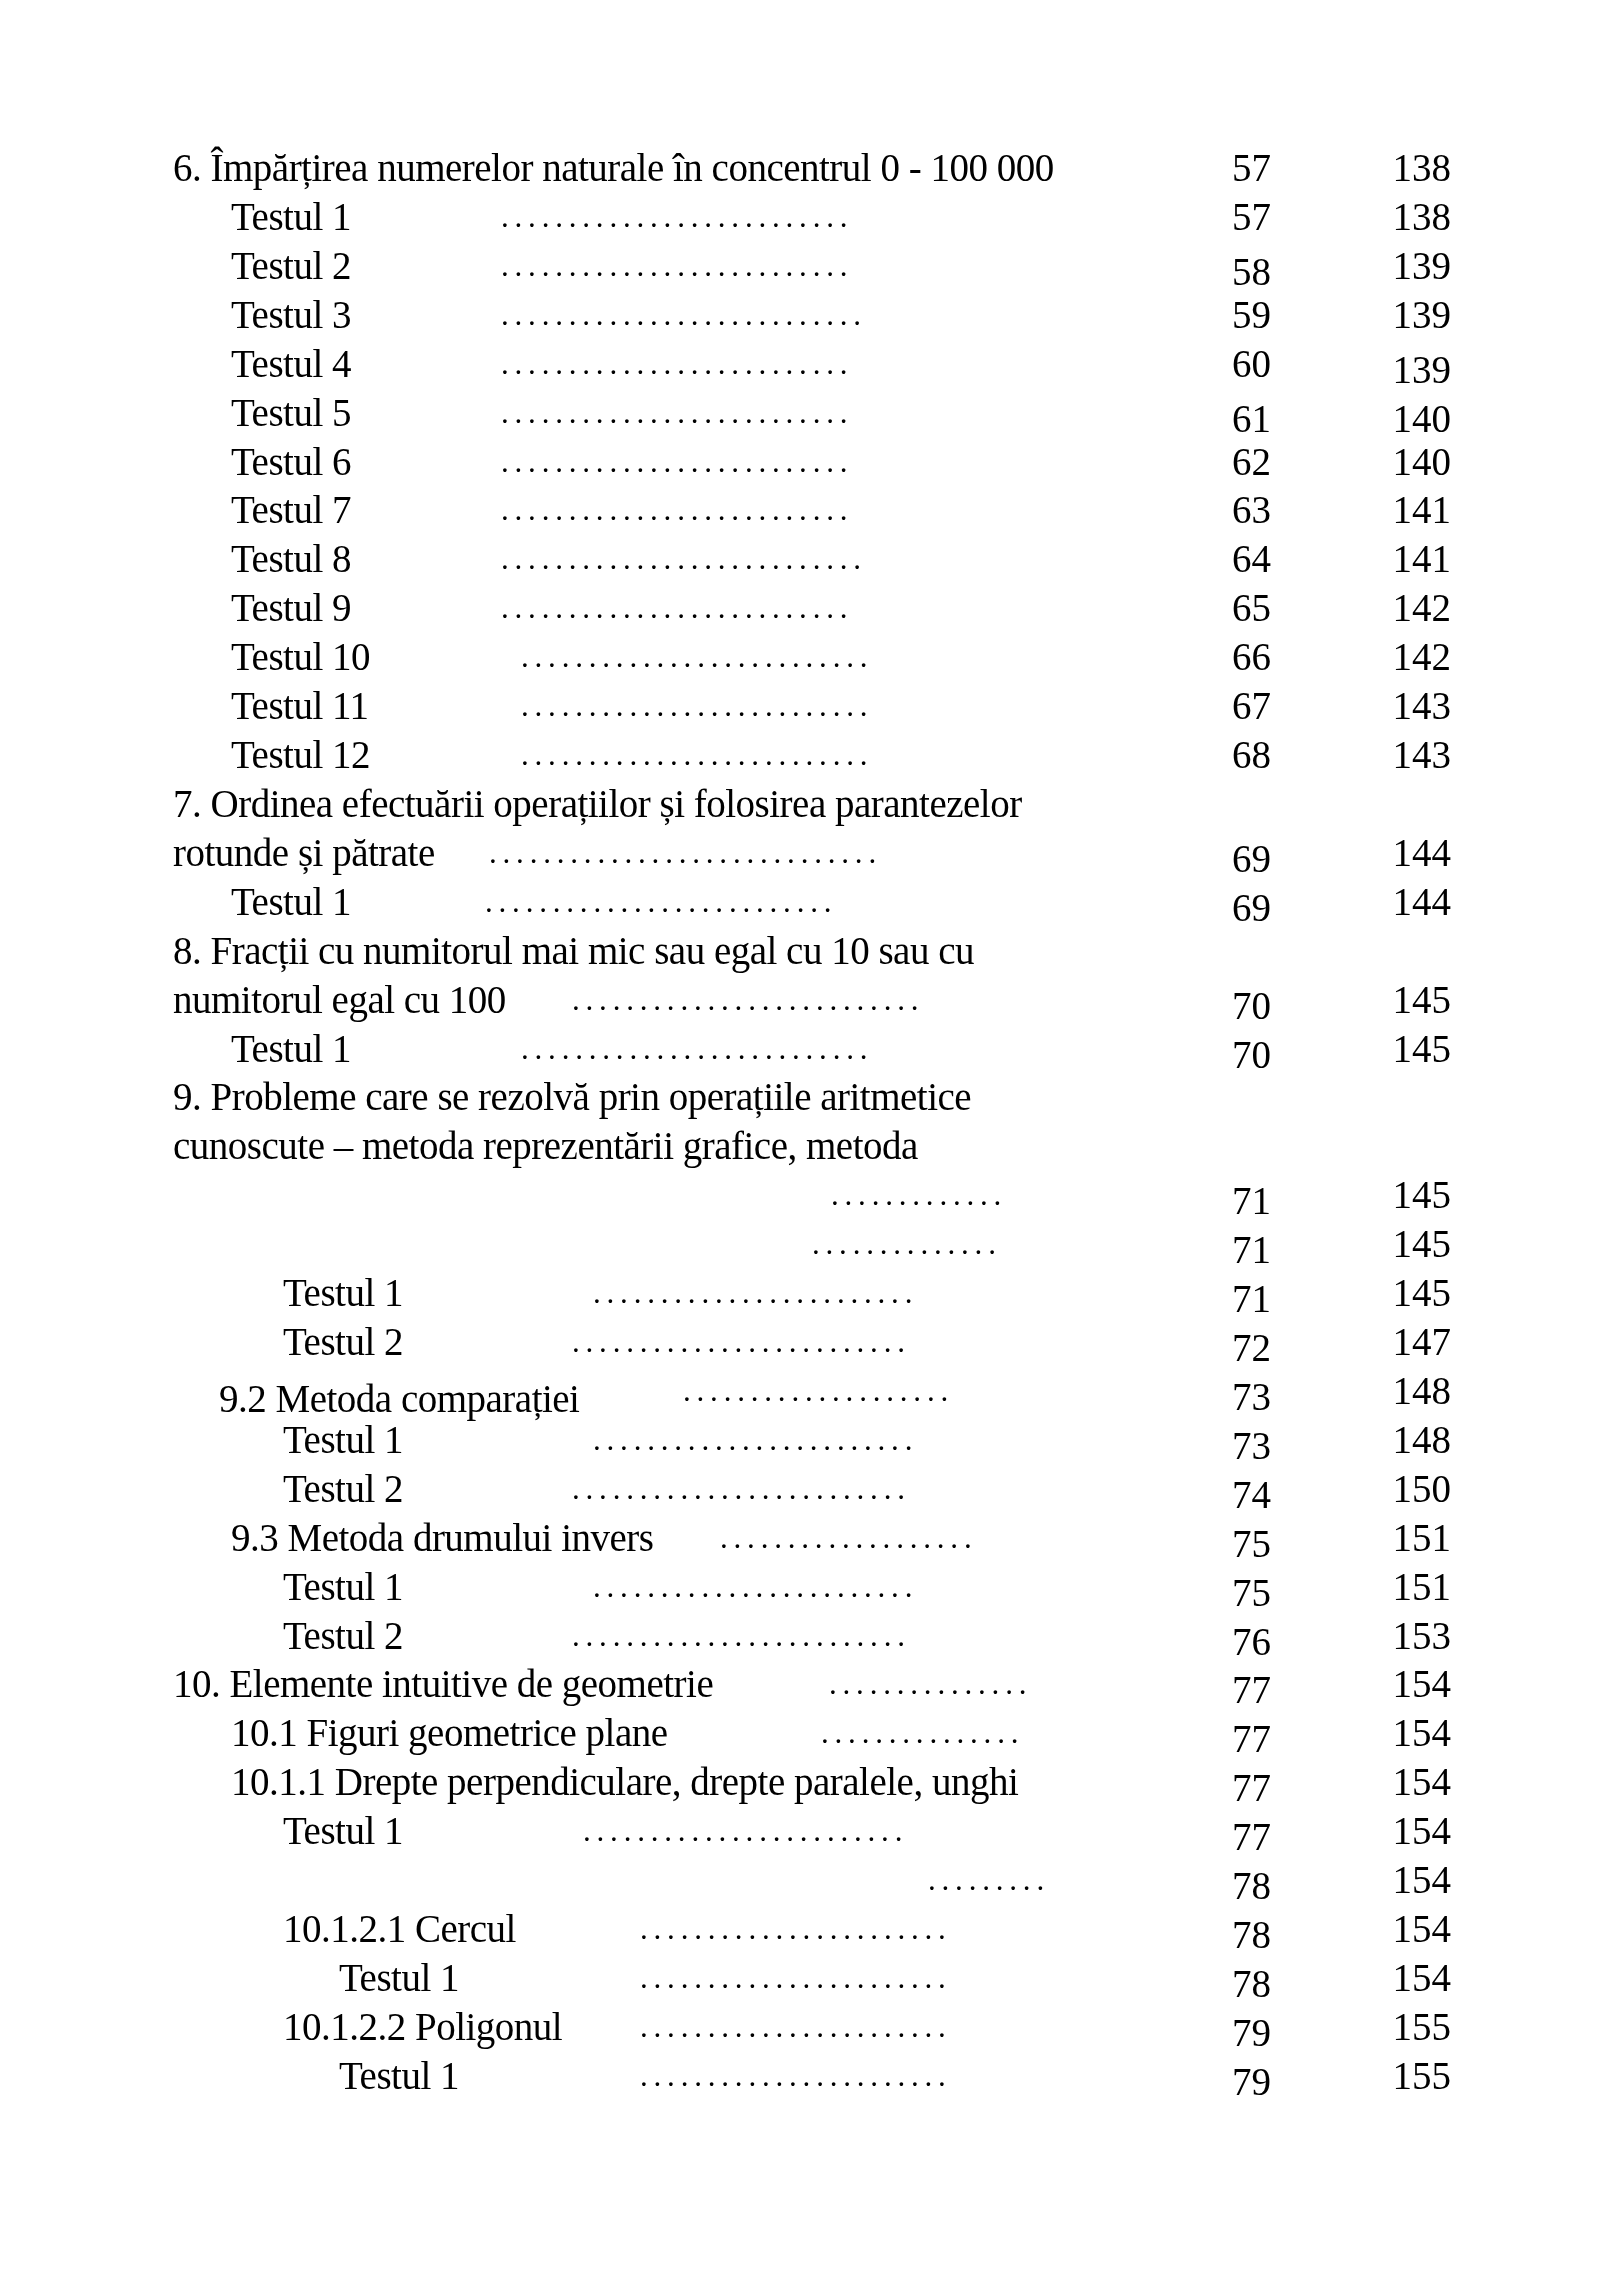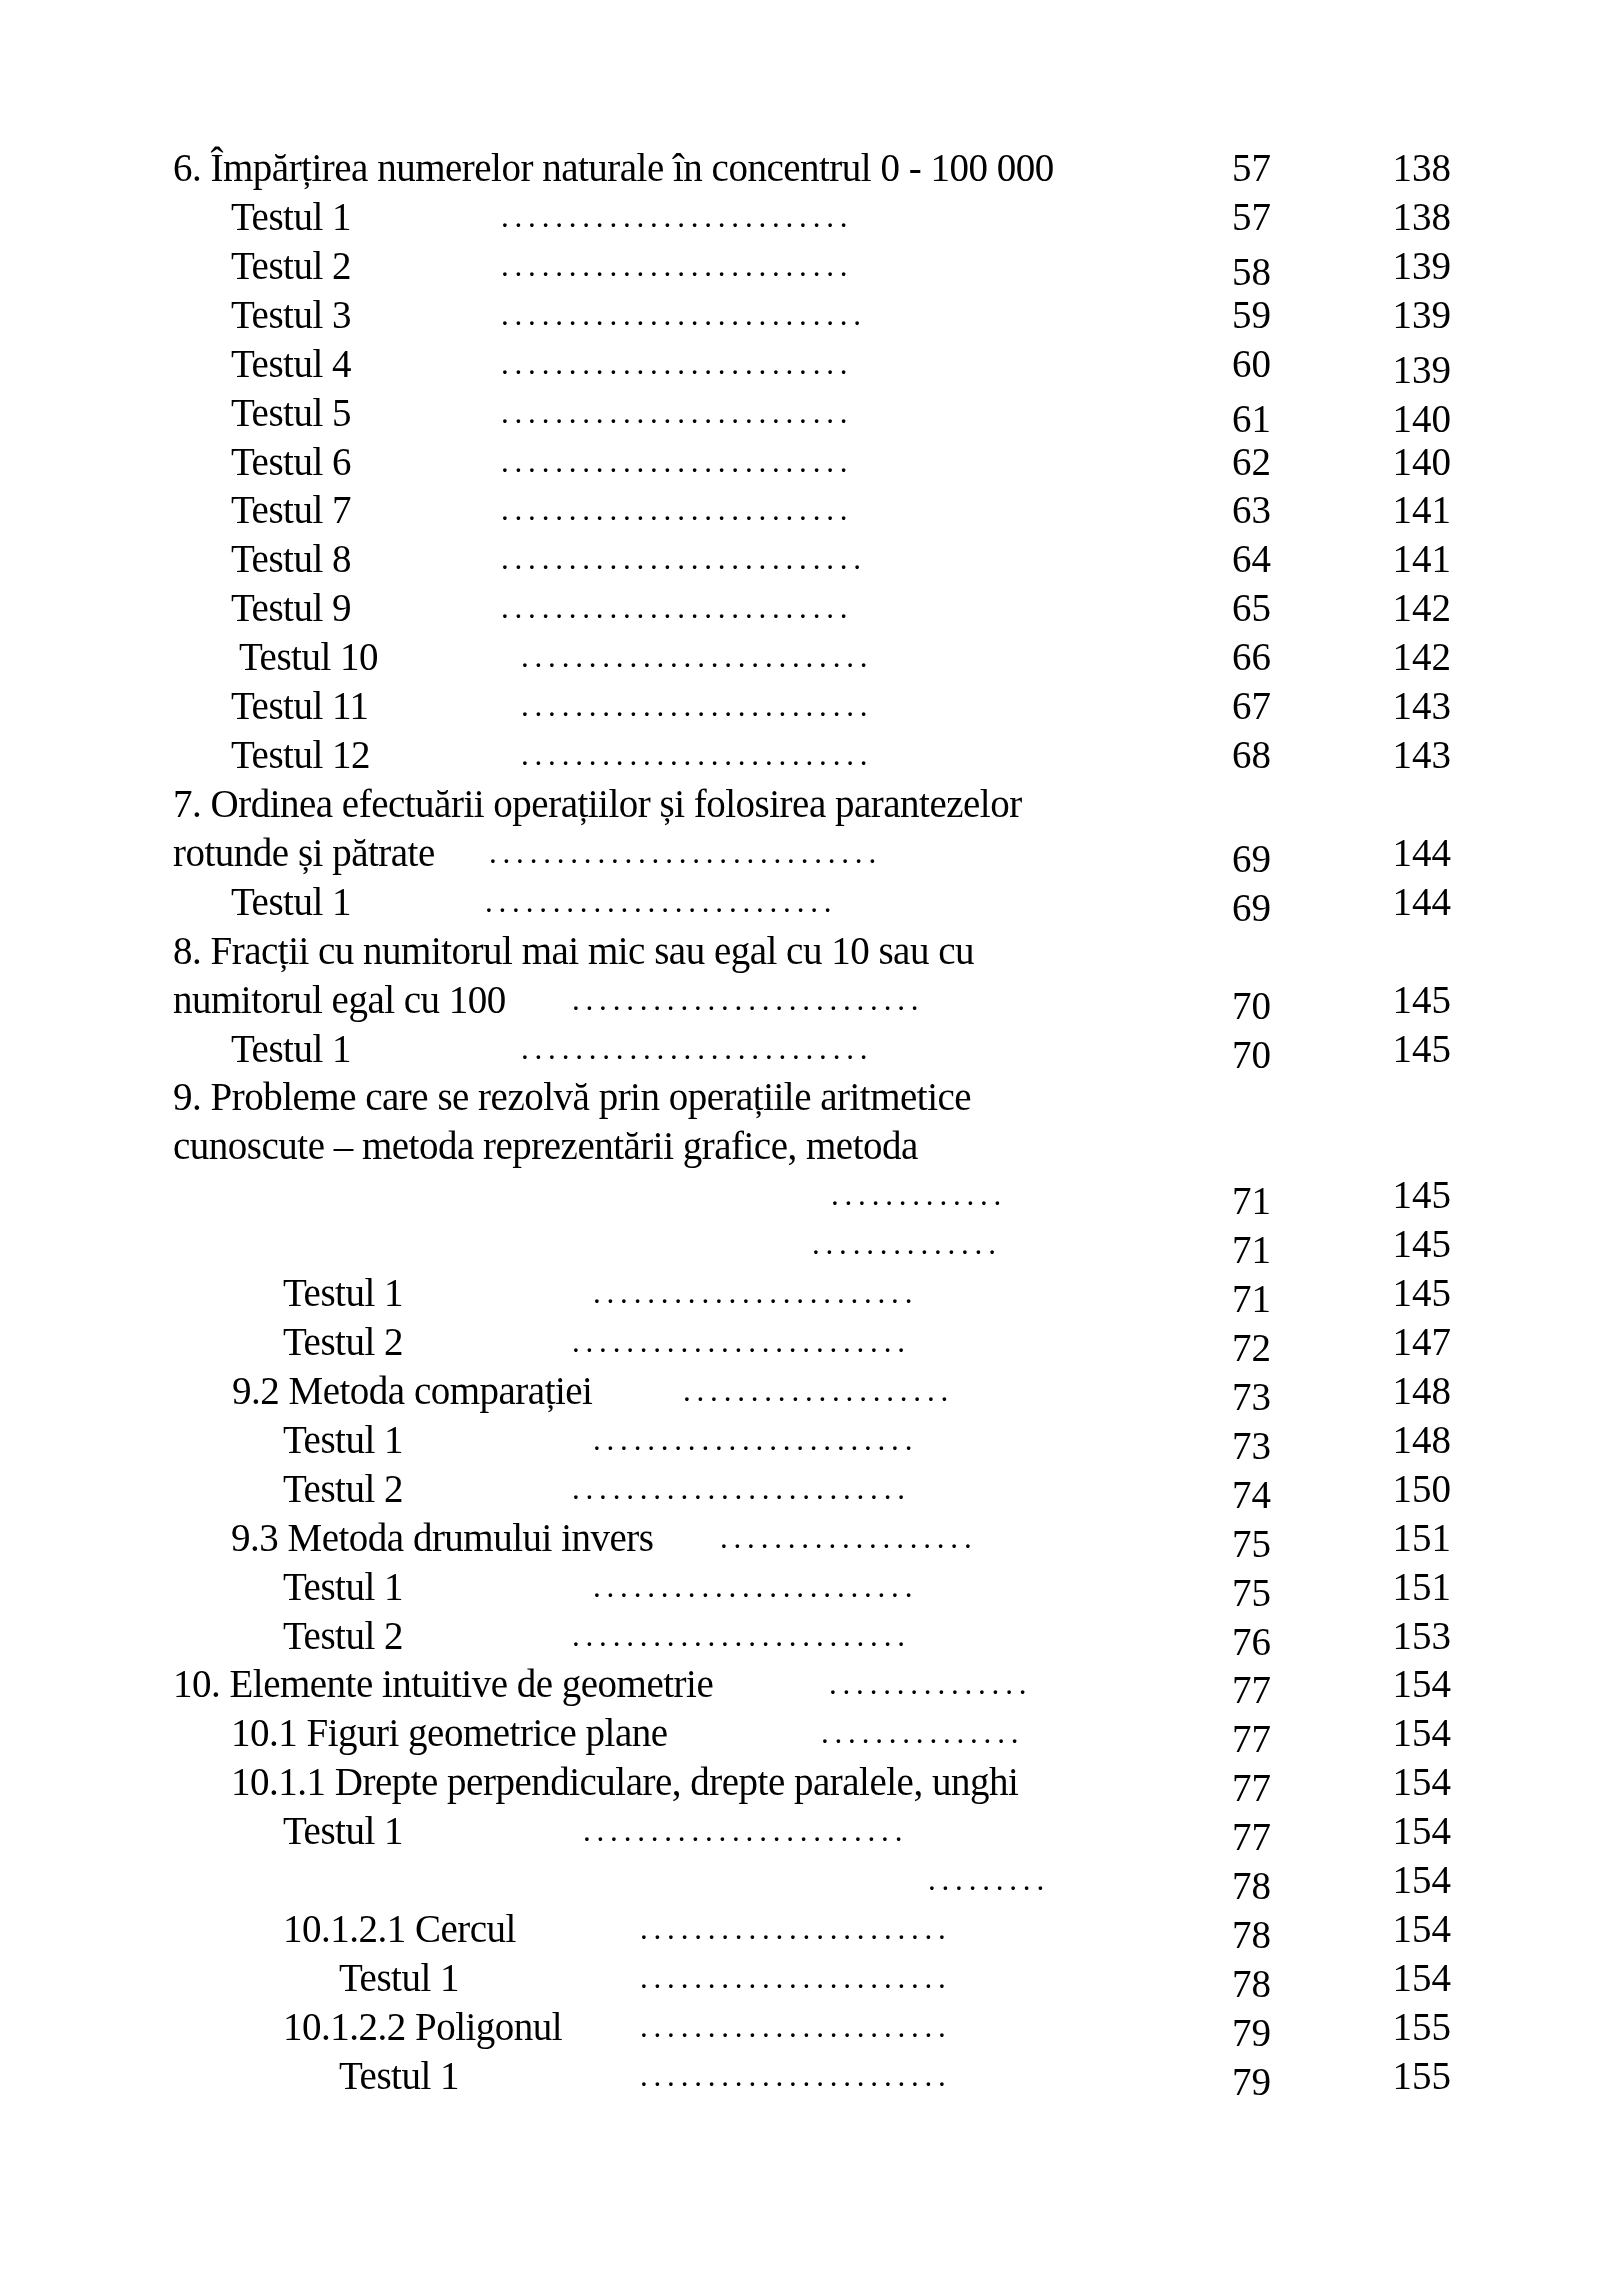--- a/index.html
+++ b/index.html
@@ -72,21 +72,21 @@
     <span class="num p1">64</span>
     <span class="num p2">141</span>
   </div>
   <div class="row" style="top:583px;">
     <span class="title" style="left:231px;">Testul 9</span>
     <span class="dots" style="left:501px;">..........................</span>
     <span class="num p1">65</span>
     <span class="num p2">142</span>
   </div>
   <div class="row" style="top:632px;">
-    <span class="title" style="left:231px;margin-left:8px;">Testul 10</span>
+    <span class="title" style="left:231px;">Testul 10</span>
     <span class="dots" style="left:521px;">..........................</span>
     <span class="num p1">66</span>
     <span class="num p2">142</span>
   </div>
   <div class="row" style="top:681px;">
     <span class="title" style="left:231px;">Testul 11</span>
     <span class="dots" style="left:521px;">..........................</span>
     <span class="num p1">67</span>
     <span class="num p2">143</span>
   </div>
@@ -151,21 +151,21 @@
     <span class="num p1 shift">71</span>
     <span class="num p2">145</span>
   </div>
   <div class="row" style="top:1317px;">
     <span class="title" style="left:283px;">Testul 2</span>
     <span class="dots" style="left:572px;">.........................</span>
     <span class="num p1 shift">72</span>
     <span class="num p2">147</span>
   </div>
   <div class="row" style="top:1366px;">
-    <span class="title" style="left:232px;">9.2  Metoda comparației</span>
+    <span class="title" style="left:219px;margin-top:8px;">9.2  Metoda comparației</span>
     <span class="dots" style="left:683px;">....................</span>
     <span class="num p1 shift">73</span>
     <span class="num p2">148</span>
   </div>
   <div class="row" style="top:1415px;">
     <span class="title" style="left:283px;">Testul 1</span>
     <span class="dots" style="left:593px;">........................</span>
     <span class="num p1 shift">73</span>
     <span class="num p2">148</span>
   </div>

